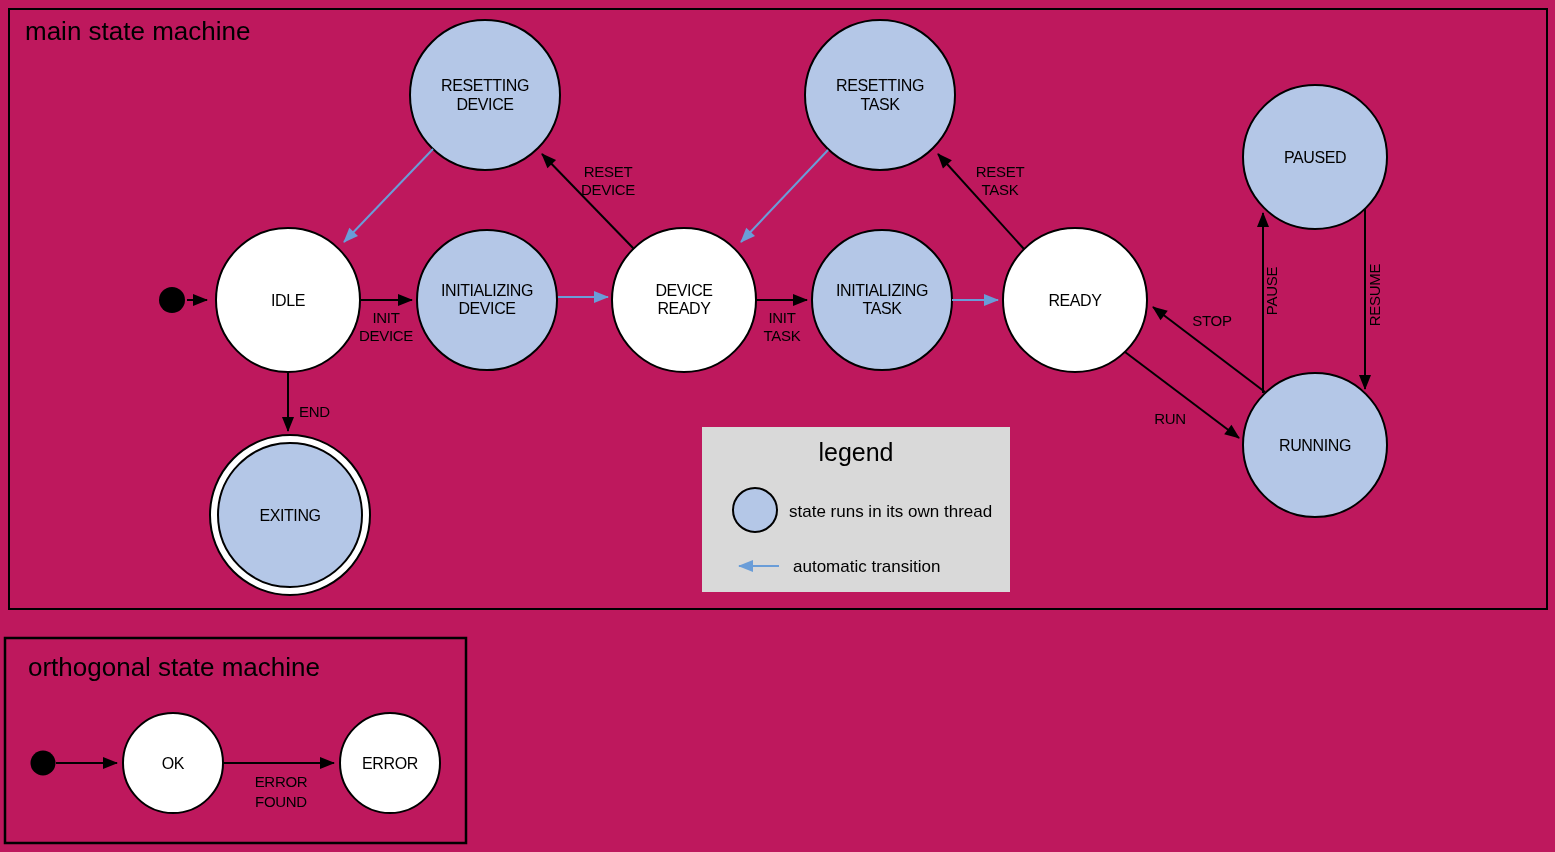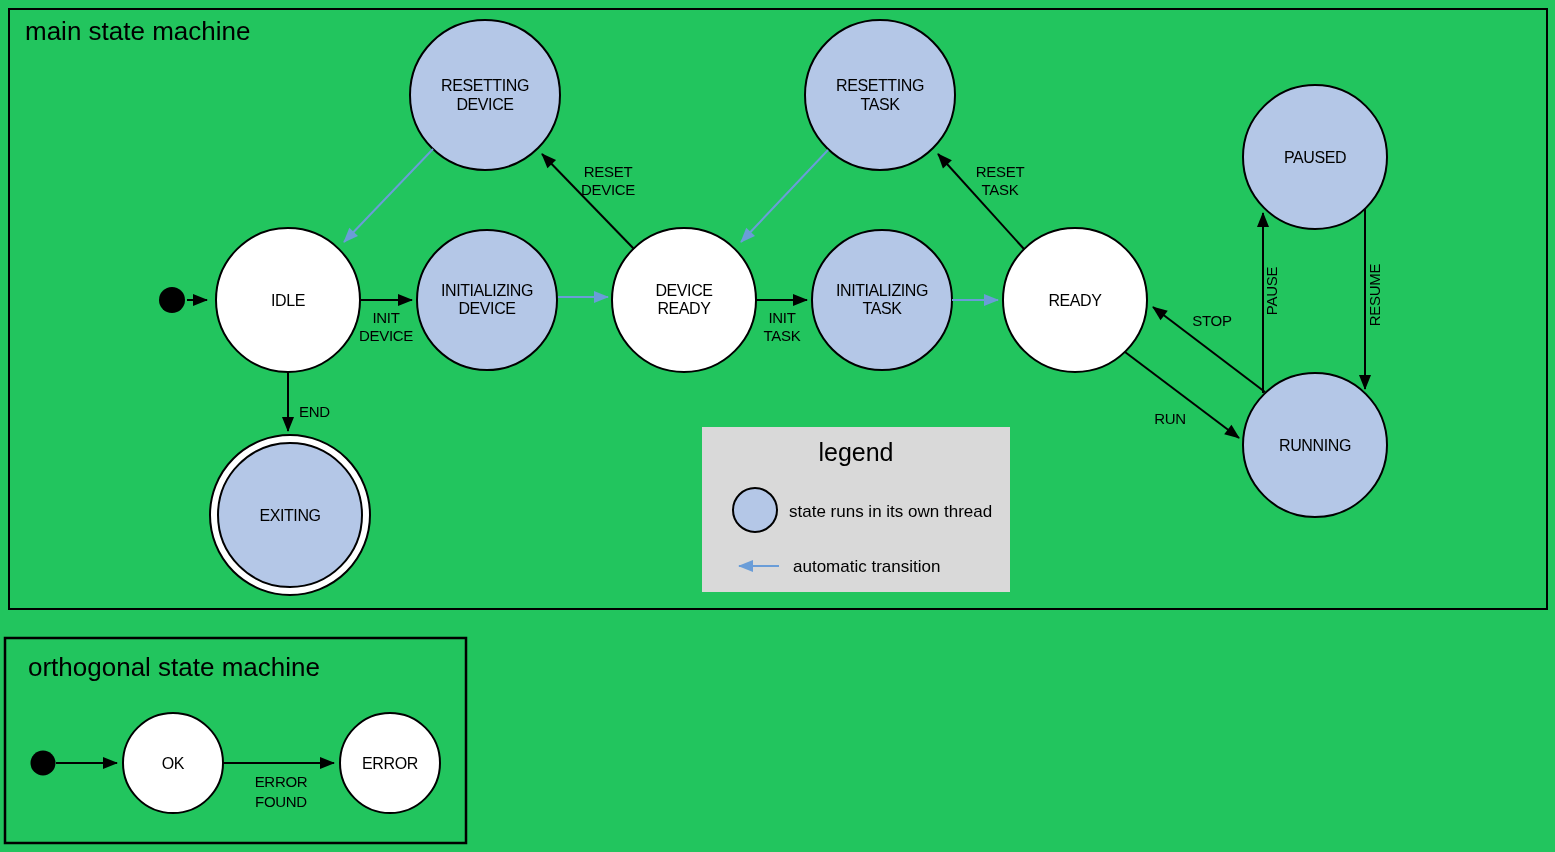--- a/index.html
+++ b/index.html
@@ -1,16 +1,16 @@
 <!DOCTYPE html>
 <html style="--threaded-state-fill: #b4c7e7; --automatic-transition-blue: #6a9dd8; --legend-background: #d9d9d9;"><head>
 <meta charset="utf-8">
 <style>
   html, body { margin: 0; padding: 0; background: #ffffff; }
-  .canvas-wrap { width: 1555px; height: 852px; position: relative; background: #22c55e; }
+  .canvas-wrap { width: 1555px; height: 852px; position: relative; background: #be185d; }
   svg text { font-family: "Liberation Sans", sans-serif; fill: #000; }
   .title { font-size: 26px; }
   .legend-title { font-size: 25px; text-anchor: middle; }
   .legend-text { font-size: 17px; }
   .state-label { font-size: 16px; text-anchor: middle; letter-spacing: -0.4px; }
   .edge-label { font-size: 15px; text-anchor: middle; letter-spacing: -0.3px; }
   .edge-label-start { font-size: 15px; text-anchor: start; letter-spacing: -0.3px; }
   .node-thread { fill: var(--threaded-state-fill, #b4c7e7); stroke: #000; stroke-width: 2; }
   .node-plain  { fill: #ffffff; stroke: #000; stroke-width: 2; }
   .dot { fill: #000; stroke: none; }

